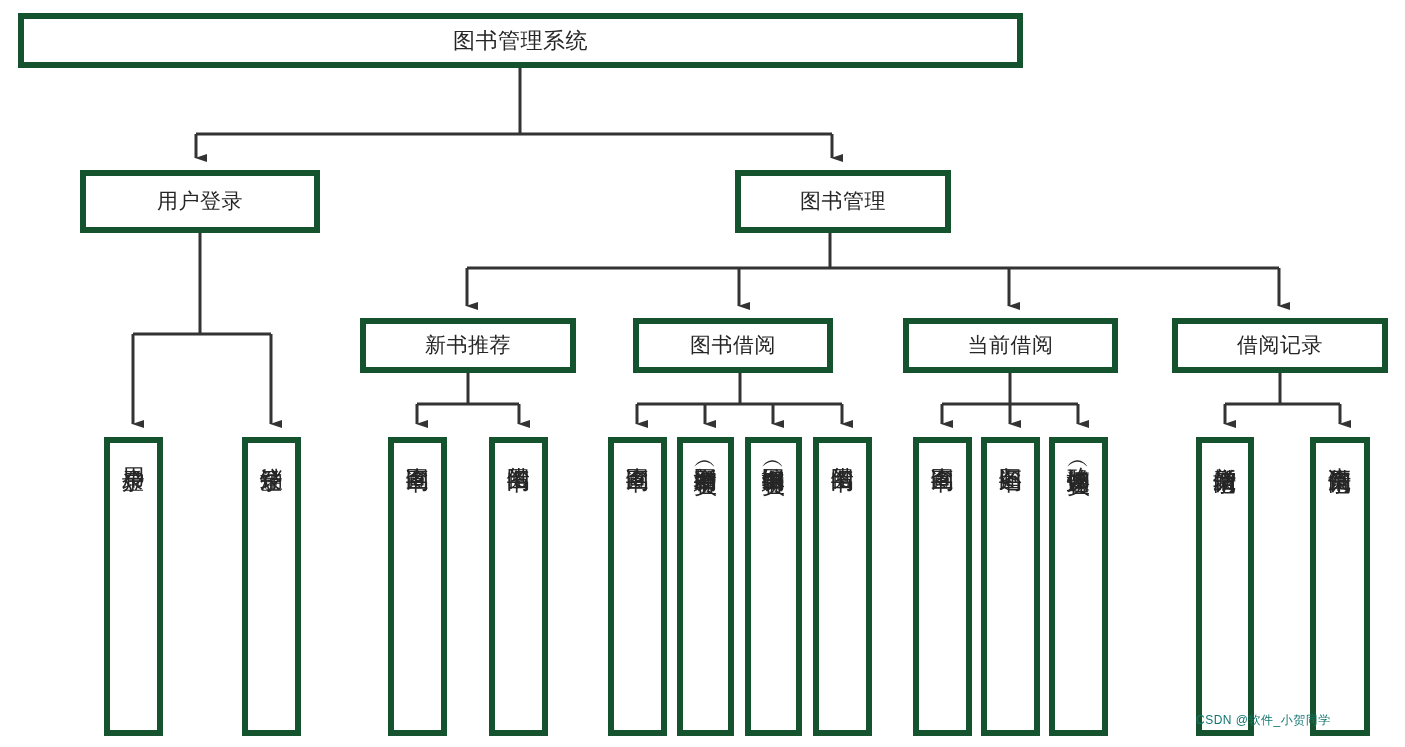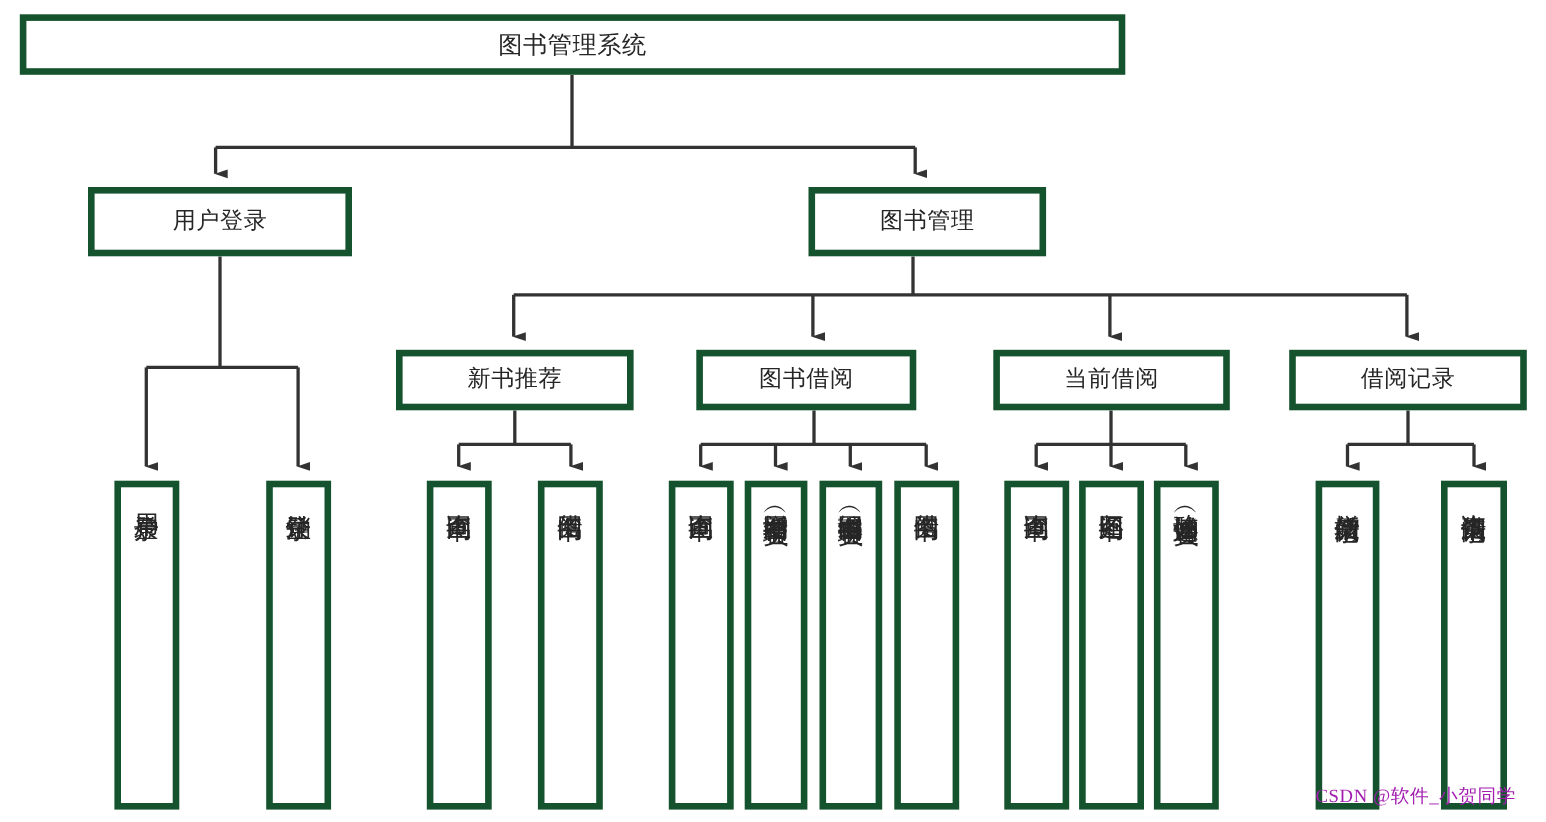--- a/index.html
+++ b/index.html
@@ -60,26 +60,25 @@
     font-size: 23px;
     line-height: 1.06;
     letter-spacing: 1px;
     white-space: normal;
   }
   #root-node .node-label {
     font-size: 22px;
   }
   .watermark {
     position: absolute;
-    color: #a21caf;
-    font-size: 17px;
+    color: #0f766e;
+    font-size: 12px;
     letter-spacing: 0.5px;
     white-space: nowrap;
     pointer-events: none;
-    font-family: Liberation Serif, serif;
   }
 </style>
 </head>
 <body>
 
 <div id="diagram-root">
 
   <svg class="flow" viewBox="0 0 1405 747" xmlns="http://www.w3.org/2000/svg">
     <defs>
       <marker id="arrowhead" markerWidth="9" markerHeight="12" refX="4" refY="11" orient="auto" markerUnits="userSpaceOnUse">

